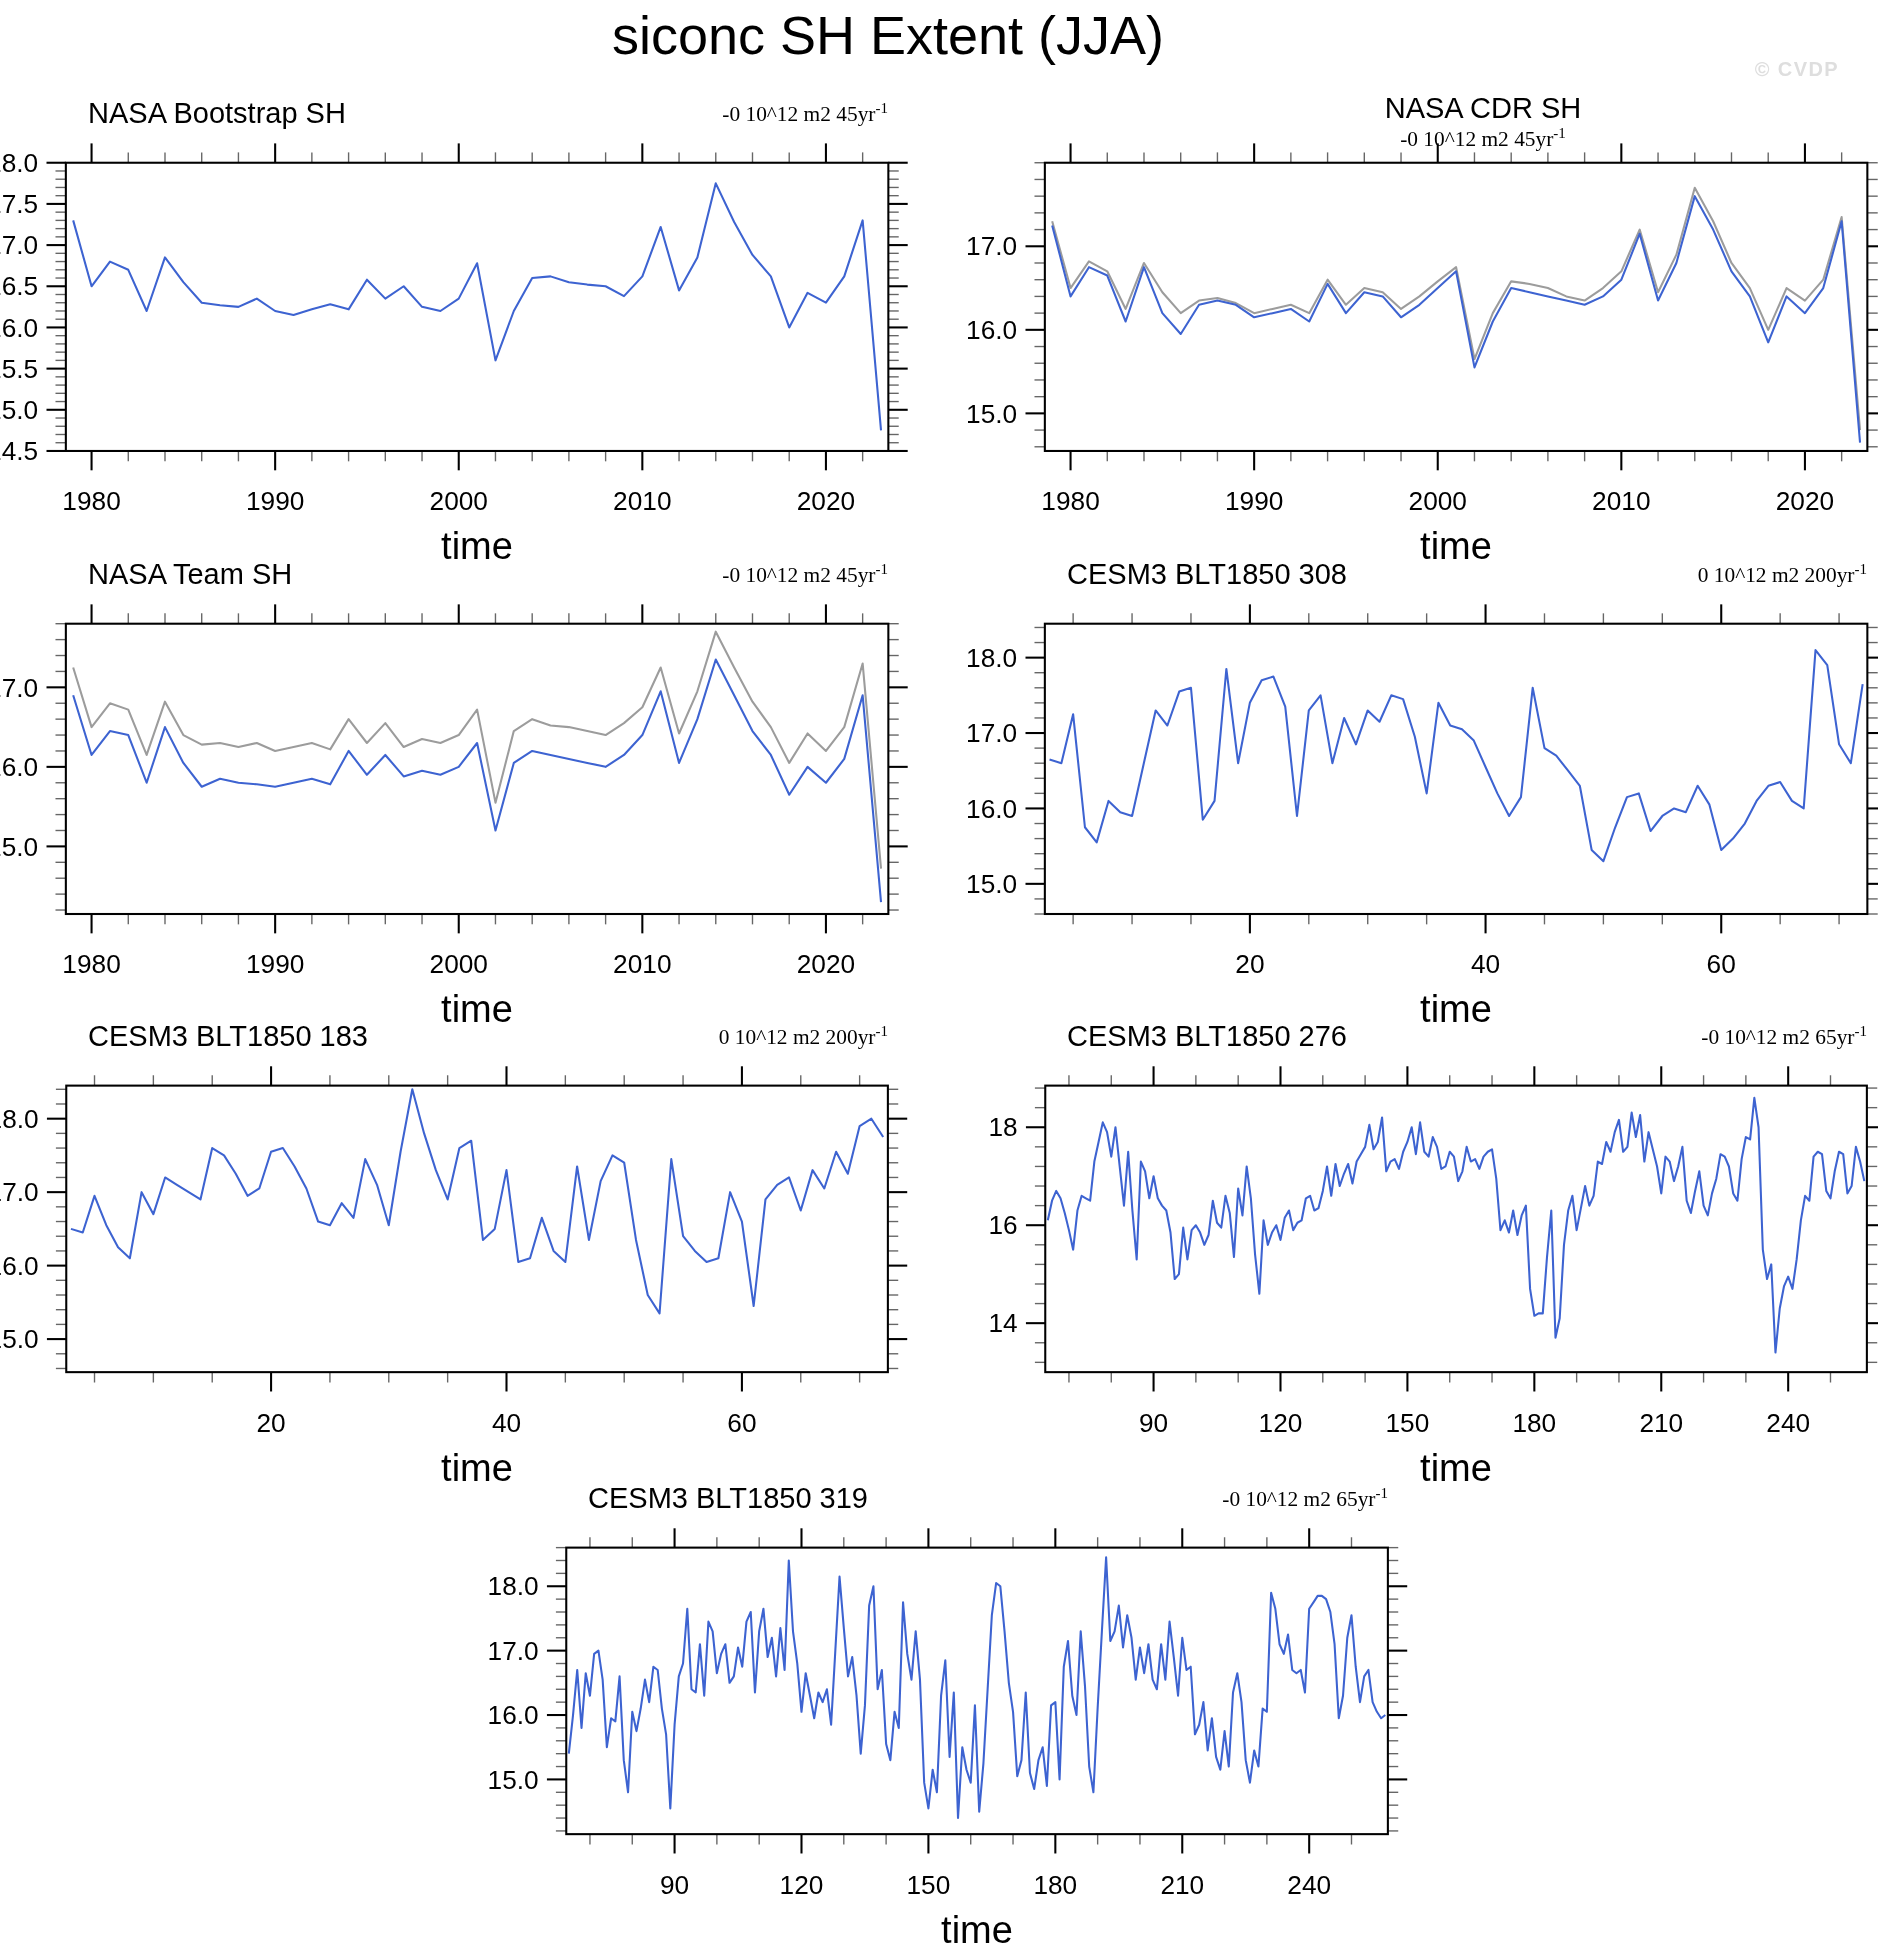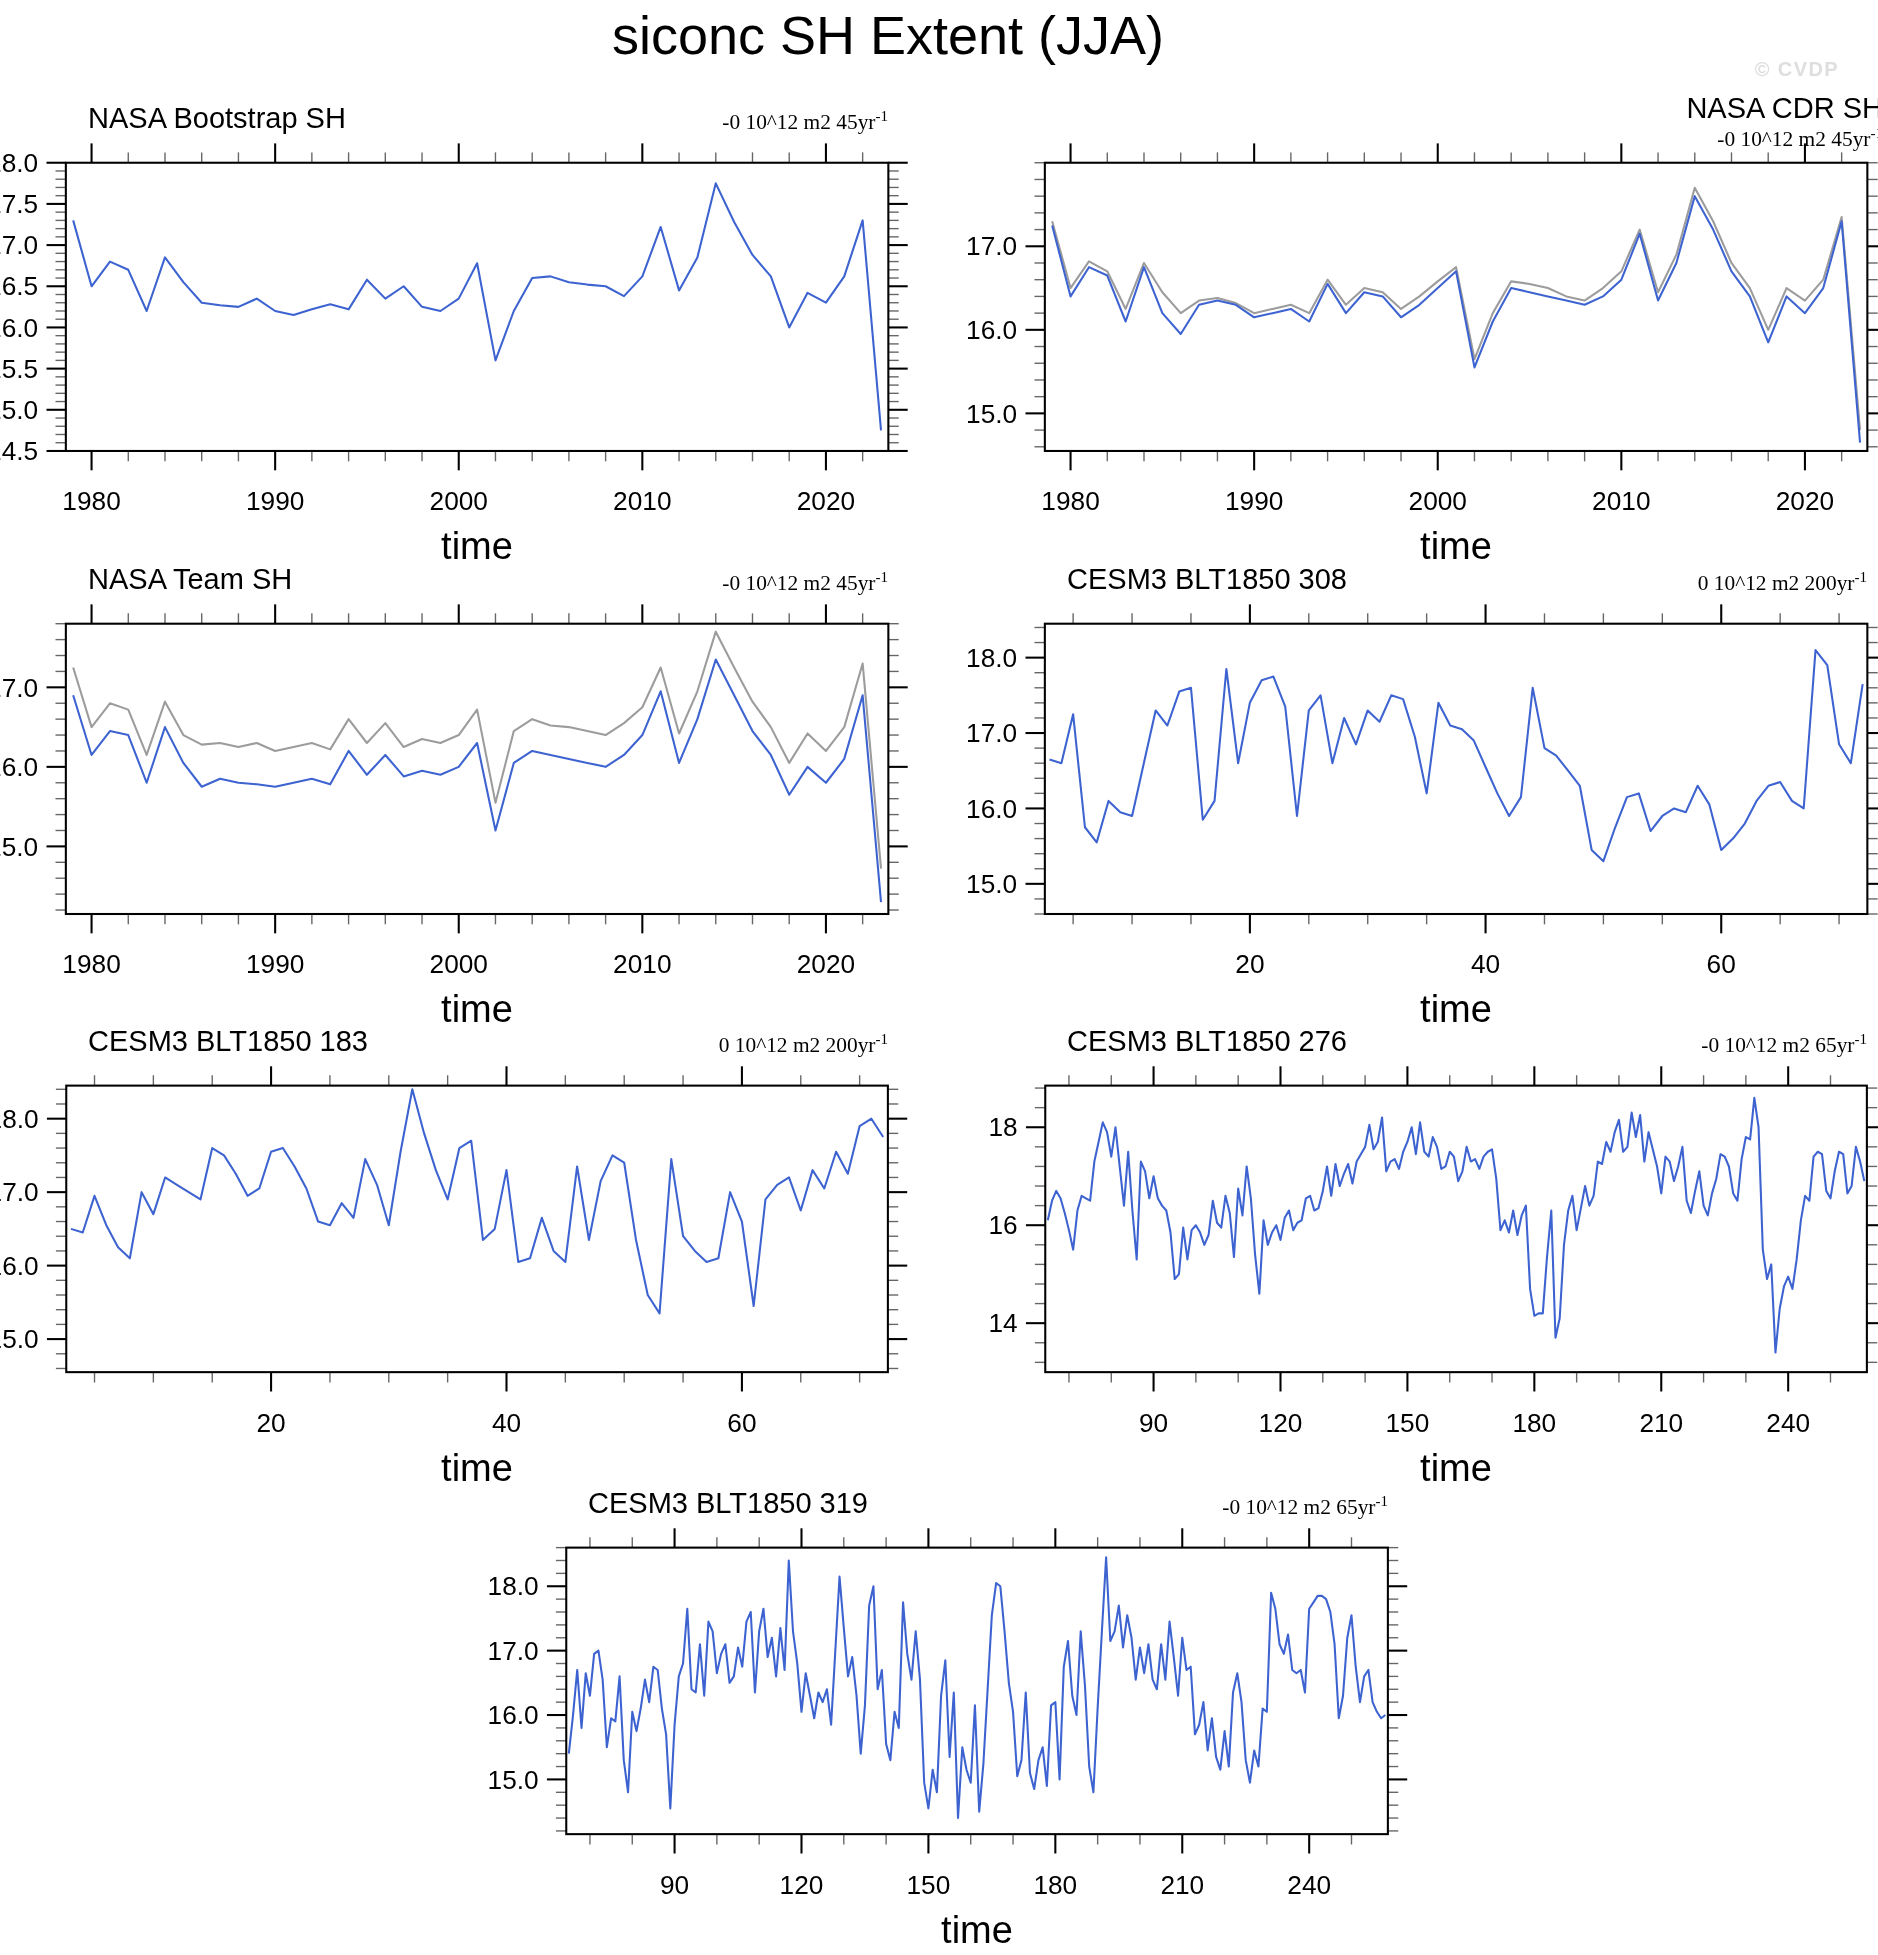--- a/index.html
+++ b/index.html
@@ -10,21 +10,21 @@
   .main-title{
     position:absolute;top:4.1px;left:0;width:1776px;text-align:center;
     font-size:54px;font-weight:400;letter-spacing:0px;
   }
   .watermark{
     position:absolute;top:58px;right:40px;font-size:20px;font-weight:bold;
     letter-spacing:1.4px;
   }
   .panel{position:absolute;}
   .panel-header{
-    position:absolute;display:flex;justify-content:space-between;align-items:flex-end;
+    position:absolute;display:flex;justify-content:space-between;align-items:center;
     left:111px;top:0;height:43px;
   }
   .panel-title{font-size:29px;font-weight:400;white-space:nowrap;}
   .trend-label{font-size:21.4px;font-weight:400;white-space:nowrap;font-family:Liberation Serif, serif;}
   .trend-label sup{font-size:15px;}
   svg.plot{position:absolute;left:0;top:43px;display:block;}
   svg text{font-family:"Liberation Sans", sans-serif;}
   .time-label{
     position:absolute;text-align:center;font-size:38px;font-weight:400;
   }

